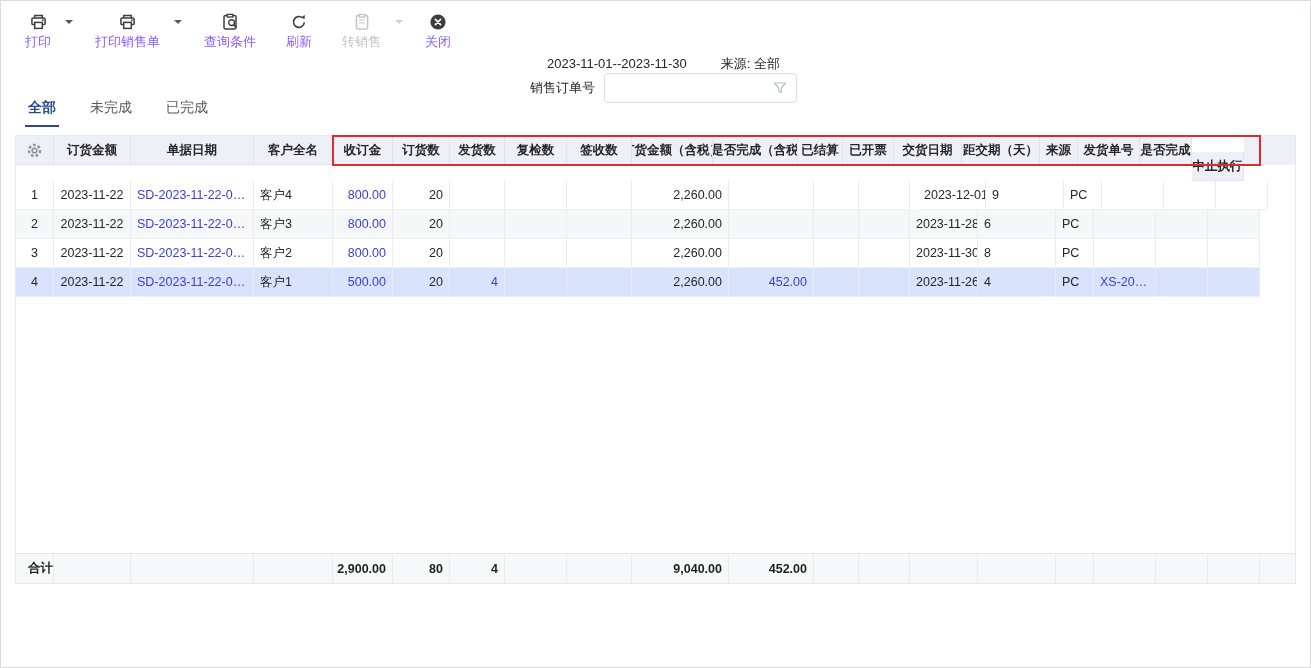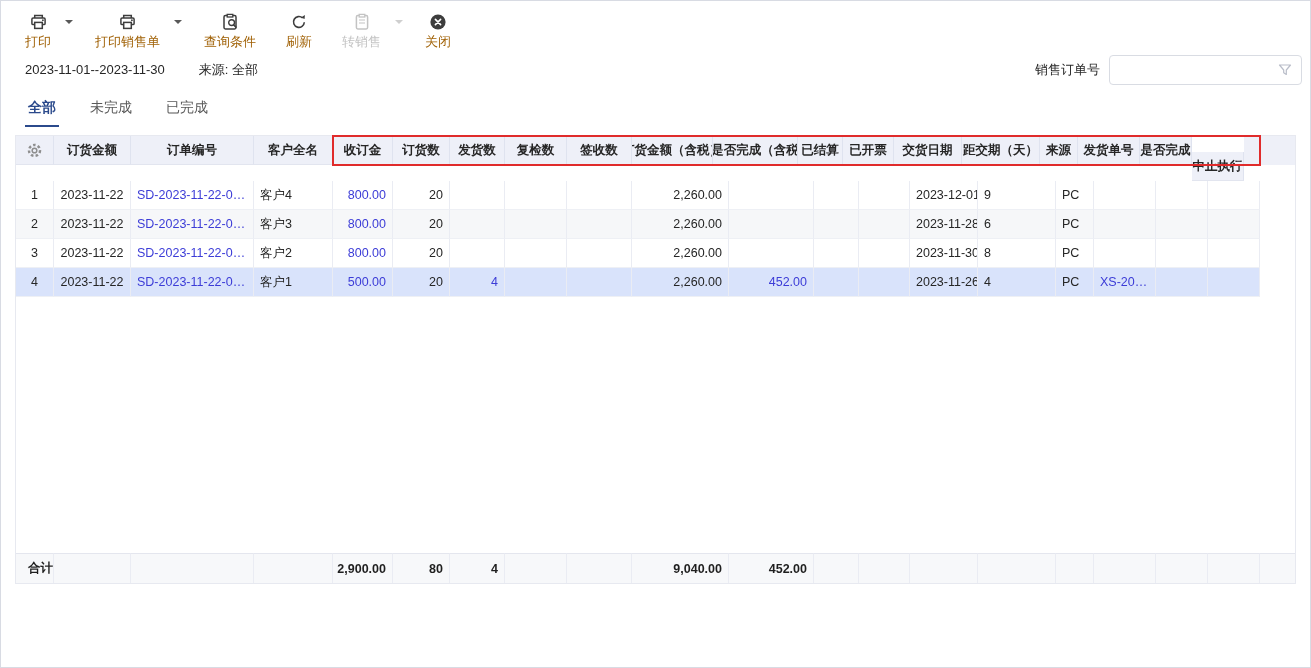--- a/index.html
+++ b/index.html
@@ -5,27 +5,27 @@
   * { margin:0; padding:0; box-sizing:border-box; }
   html,body { background:#f0f0f0; }
   body { font-family:"Liberation Sans", sans-serif; }
   .window { width:1311px; height:668px; background:#fff; border:1px solid #d8dbe3; position:relative; overflow:hidden; }
 
   
   .toolbar { display:flex; align-items:flex-start; padding:12px 24px 0; height:50px; }
   .tb-btn { display:flex; flex-direction:column; align-items:center; gap:4px; cursor:pointer; margin-right:6px; }
   .tb-btn.no-caret { margin-right:30px; }
   .tb-btn .tb-icon { height:18px; display:flex; align-items:center; }
-  .tb-btn .tb-label { font-size:13px; color:#a16207; line-height:1; white-space:nowrap; }
+  .tb-btn .tb-label { font-size:13px; color:#8b5cf6; line-height:1; white-space:nowrap; }
   .tb-btn.disabled .tb-label { color:#c3c3c3; }
   .caret { width:0; height:0; border:4px solid transparent; border-top-color:#595959; margin:7px 22px 0 8px; }
   .caret.disabled { border-top-color:#cfcfcf; }
 
   
-  .filter-row { display:flex; align-items:center; justify-content:space-between; padding:4px 8px 0 24px; height:34px; }
+  .filter-row { display:flex; align-items:center; justify-content:space-between; padding:4px 8px 0 24px; height:34px;flex-direction:column; }
   .date-info { font-size:13px; color:#262626; }
   .date-info .src { margin-left:34px; }
   .search { display:flex; align-items:center; gap:9px; font-size:13px; color:#262626; }
   .search-box { width:193px; height:30px; border:1px solid #d9dce3; border-radius:4px; display:flex; align-items:center; padding:0 9px; background:#fff; }
   .search-box input { border:none; outline:none; flex:1; font:13px "Liberation Sans",sans-serif; color:#262626; min-width:0; }
 
   
   .tabs { display:flex; gap:28px; padding:0 24px; margin-top:8px; height:34px; }
   .tab { font-size:14px; color:#595959; padding:7px 3px 9px; cursor:pointer; border-bottom:2px solid transparent; line-height:1; }
   .tab.active { color:#2b4a8c; font-weight:bold; border-bottom-color:#2b4a8c; }
@@ -152,21 +152,21 @@
   <div class="trow head">
         <div class="cell c" style="width: 38px;">
           <span class="gear-btn">
             <svg width="17" height="17" viewBox="0 0 16 16">
               <circle cx="8" cy="8" r="5.2" fill="none" stroke="#8e8e8e" stroke-width="2.3" stroke-dasharray="2.4 2.1"></circle>
               <circle cx="8" cy="8" r="2.2" fill="none" stroke="#8e8e8e" stroke-width="1.4"></circle>
             </svg>
           </span>
         </div>
         <div class="cell c" style="width: 77px;">订货金额</div>
-        <div class="cell c" style="width: 123px;">订单编号</div>
+        <div class="cell c" style="width: 123px;">单据日期</div>
         <div class="cell c" style="width: 79px;">客户全名</div>
         <div class="cell c" style="width: 60px;">收订金</div>
         <div class="cell c" style="width: 57px;">订货数</div>
         <div class="cell c" style="width: 55px;">发货数</div>
         <div class="cell c" style="width: 62px;">复检数</div>
         <div class="cell c" style="width: 65px;">签收数</div>
         <div class="cell c" style="width: 81px;">订货金额（含税）</div>
         <div class="cell c" style="width: 85px;">是否完成（含税</div>
         <div class="cell c" style="width: 45px;">已结算</div>
         <div class="cell c" style="width: 51px;">已开票</div>
@@ -187,21 +187,21 @@
         <div class="cell l" style="width: 79px;">客户4</div>
         <div class="cell r blue" style="width: 60px;">800.00</div>
         <div class="cell r" style="width: 57px;">20</div>
         <div class="cell r" style="width: 55px;"></div>
         <div class="cell r" style="width: 62px;"></div>
         <div class="cell r" style="width: 65px;"></div>
         <div class="cell r" style="width: 97px;">2,260.00</div>
         <div class="cell r" style="width: 85px;"></div>
         <div class="cell c" style="width: 45px;"></div>
         <div class="cell c" style="width: 51px;"></div>
-        <div class="cell l" style="width: 68px;">2023-12-01</div>
+        <div class="cell l" style="width: 68px; margin-left: 8px;">2023-12-01</div>
         <div class="cell l" style="width: 78px;">9</div>
         <div class="cell l" style="width: 38px;">PC</div>
         <div class="cell l" style="width: 62px;"></div>
         <div class="cell c" style="width: 52px;"></div>
         <div class="cell c" style="width: 52px;"></div>
         <div class="cell fill"></div>
       </div>
       <div class="trow alt">
         <div class="cell c" style="width: 38px;">2</div>
         <div class="cell c" style="width: 77px;">2023-11-22</div>

